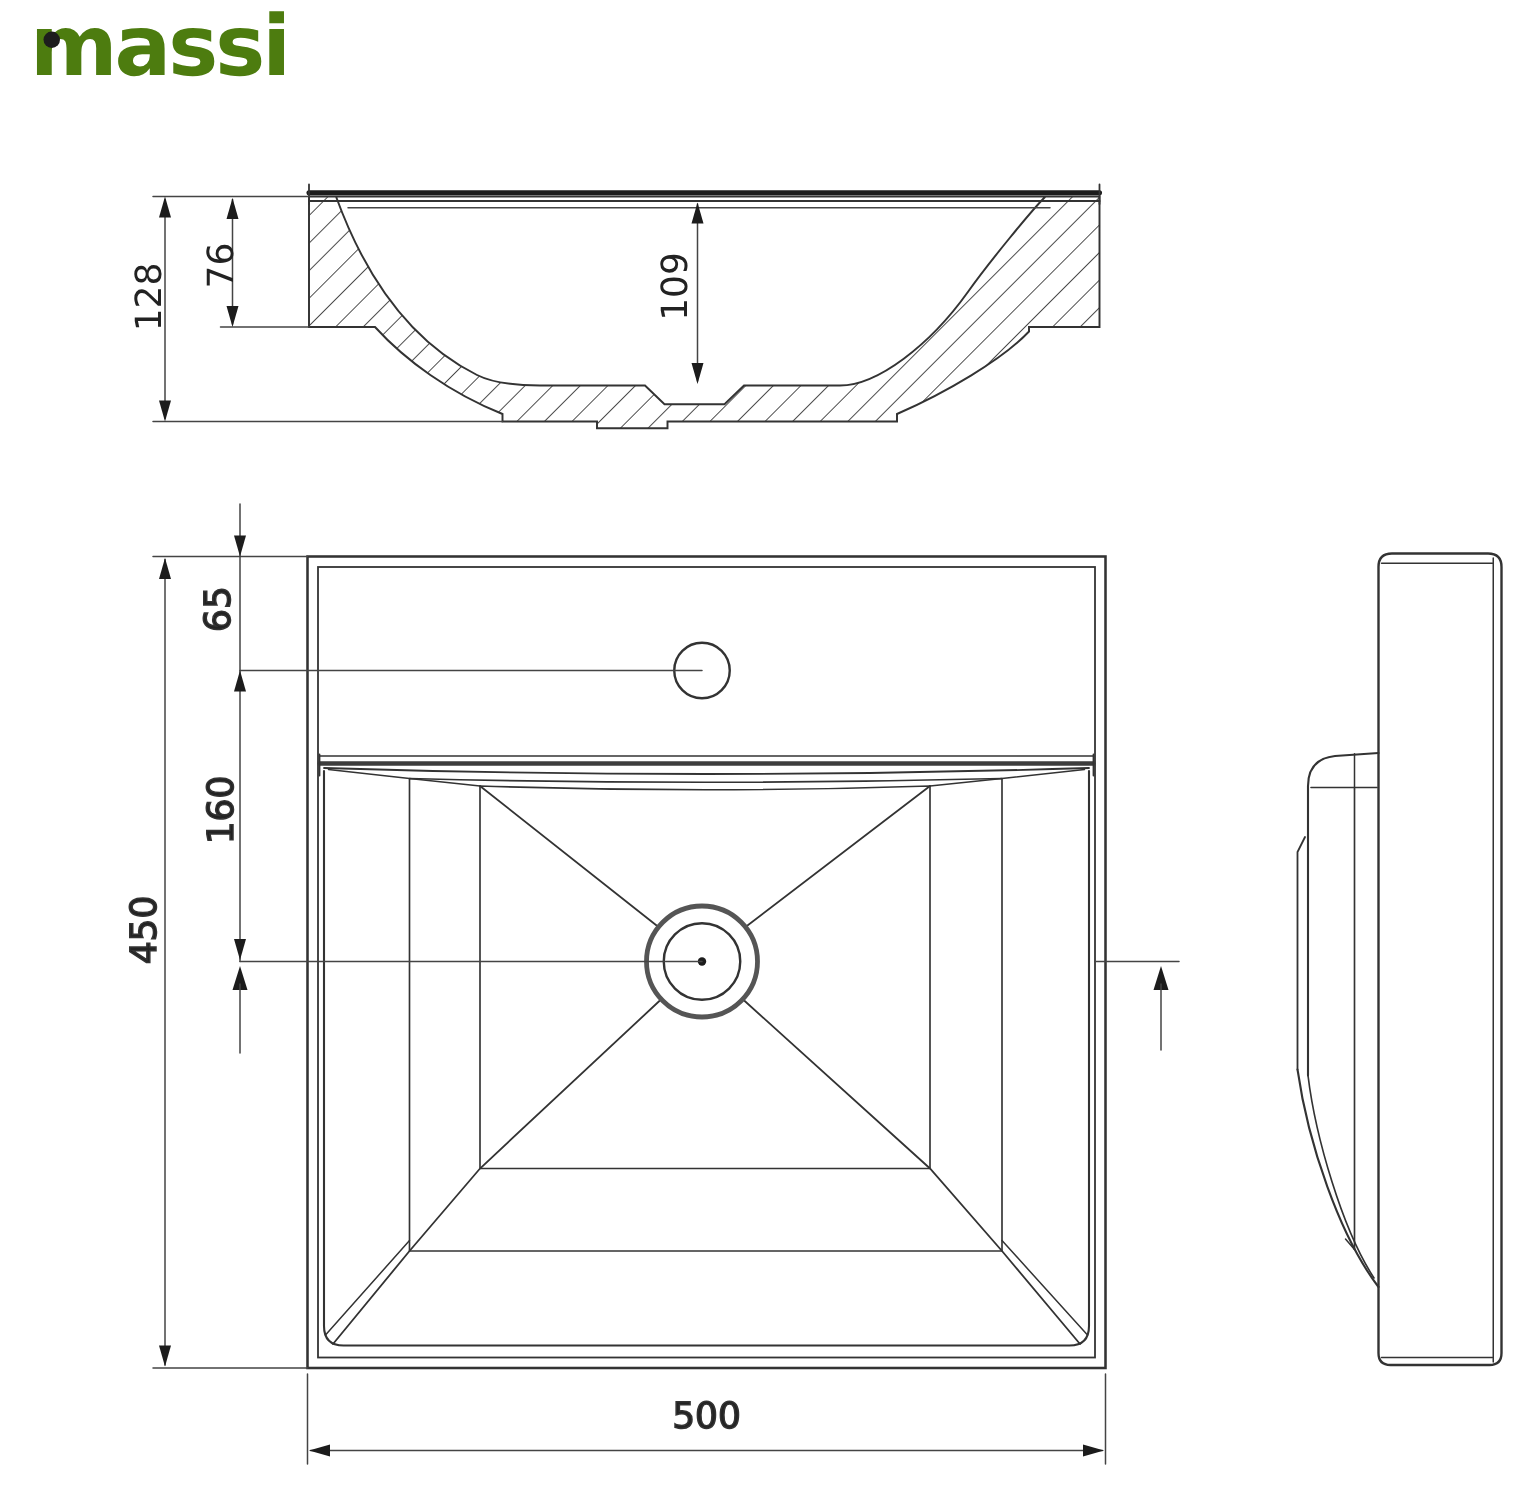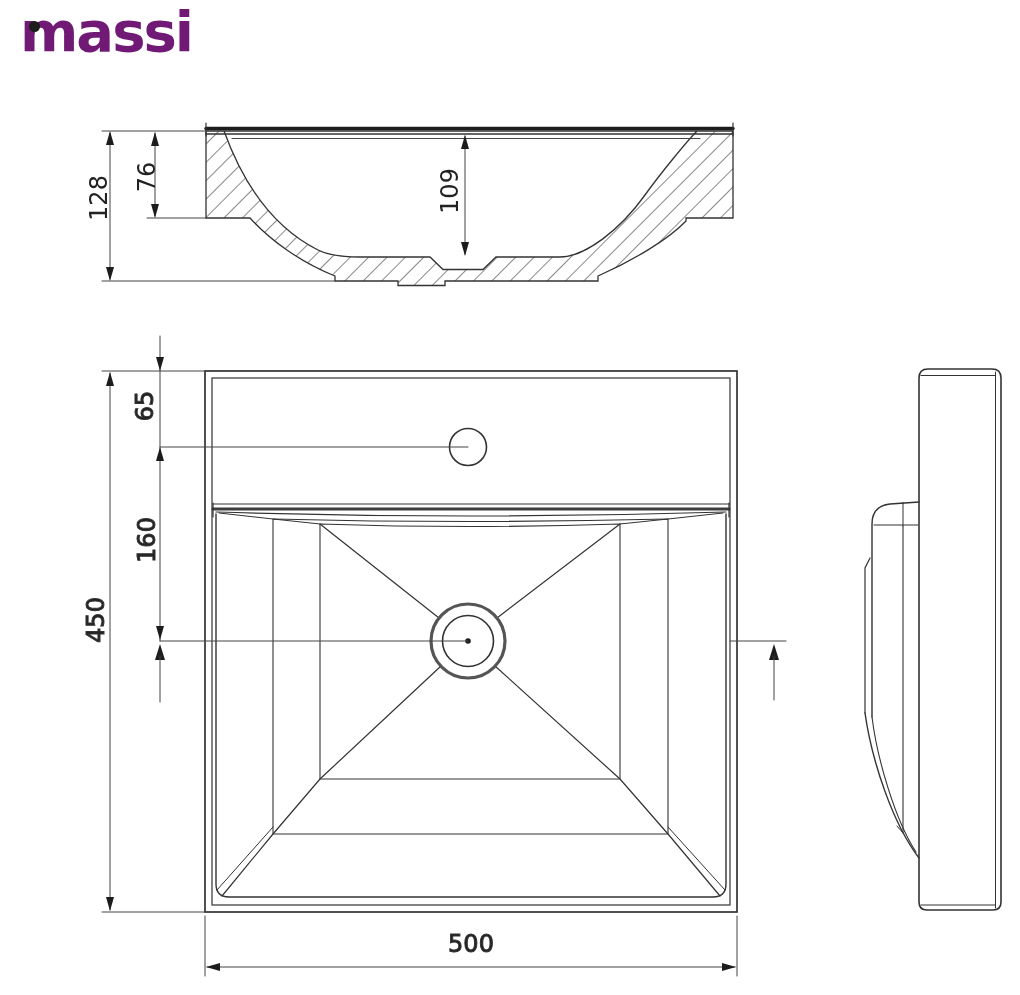--- a/index.html
+++ b/index.html
@@ -3,21 +3,21 @@
 <meta charset="utf-8">
 <style>
   html,body{margin:0;padding:0;background:#ffffff;}
   .canvas{
     position:relative;width:1020px;height:995px;background:#ffffff;overflow:hidden;
     font-family:"DejaVu Sans","Liberation Sans",sans-serif;
   }
   .logo{
     position:absolute;left:20px;top:4px;
     font-family:"DejaVu Sans","Liberation Sans",sans-serif;
-    font-size:56px;font-weight:700;letter-spacing:-2px;color:#701a75;
+    font-size:56px;font-weight:700;letter-spacing:-2px;color:#4d7c0f;
     line-height:1;
     text-align:center;
   }
   .logo-dot{
     position:absolute;left:29px;top:21px;width:11px;height:11px;border-radius:50%;
     background:#1d1d1d;
   }
   svg text{
     font-family:"DejaVu Sans","Liberation Sans",sans-serif;
     font-size:24px;fill:#222222;

